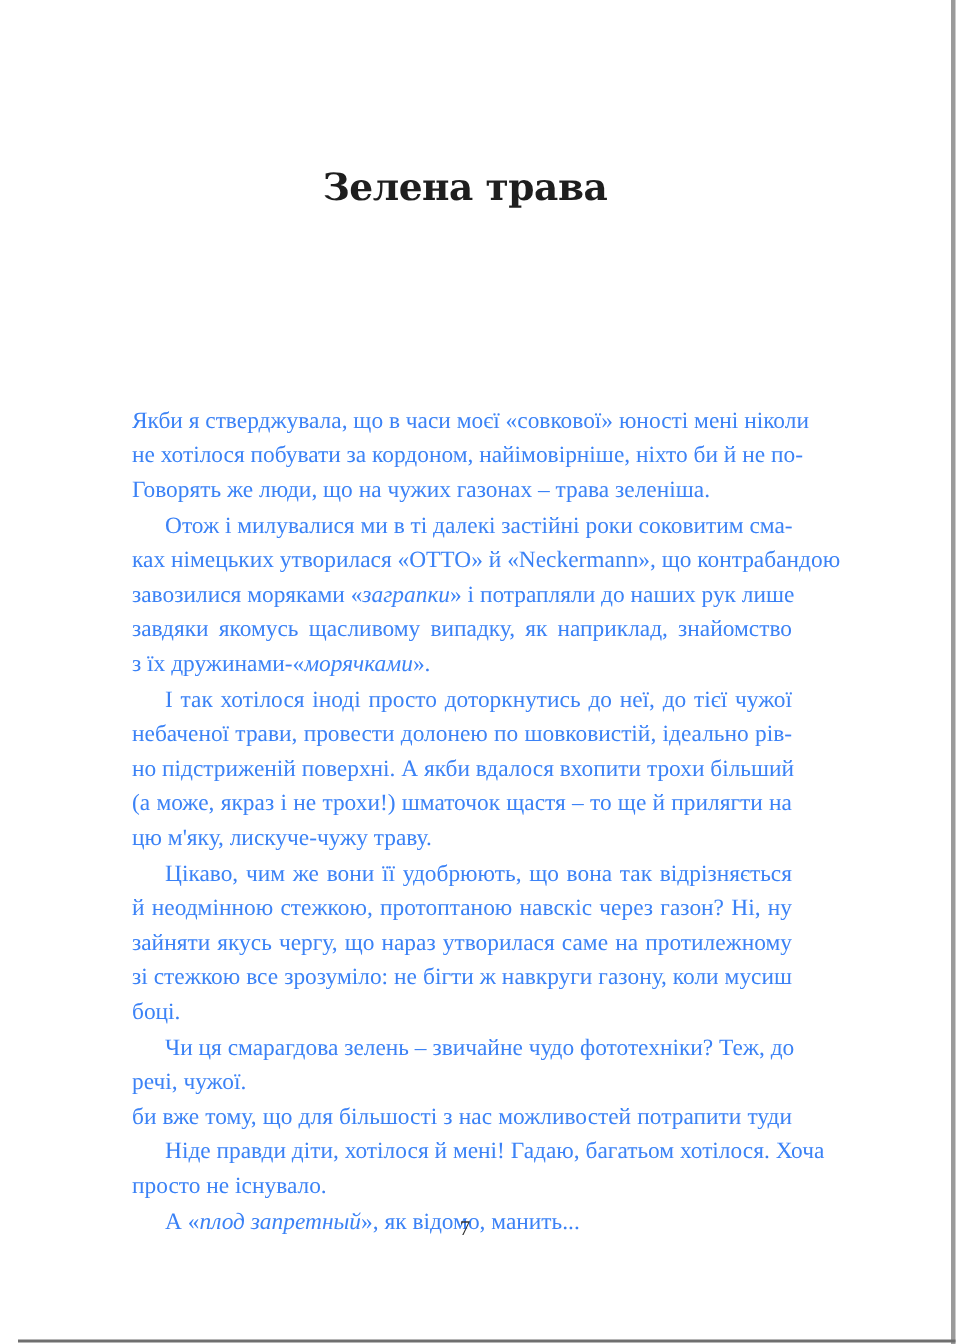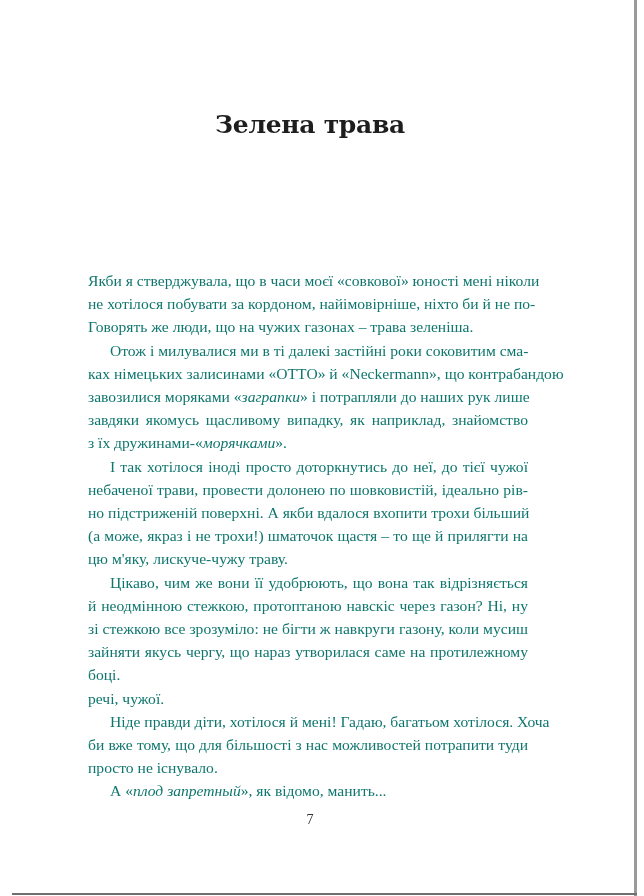--- a/index.html
+++ b/index.html
@@ -53,21 +53,21 @@
       margin: 0;
     }
     .body-text {
       position: absolute;
       left: 88px;
       top: 269px;
       width: 440px;
       font-family: "Liberation Serif", "DejaVu Serif", serif;
       font-size: 15.6px;
       line-height: 23.2px;
-      color: #0f766e;
+      color: #3b82f6;
     }
     .para {
       margin: 0;
       text-align: justify;
       text-align-last: left;
       hyphens: manual;
     }
     .para .line {
       display: block;
       text-align: justify;
@@ -104,49 +104,50 @@
   <div class="body-text">
 
     <p class="para">
       <span class="line">Якби я стверджувала, що в часи моєї «совкової» юності мені ніколи</span>
       <span class="line">не хотілося побувати за кордоном, найімовірніше, ніхто би й не по-</span>
       <span class="line last">Говорять же люди, що на чужих газонах – трава зеленіша.</span>
     </p>
 
     <p class="para">
       <span class="line indent">Отож і милувалися ми в ті далекі застійні роки соковитим сма-</span>
-      <span class="line">ках німецьких залисинами «ОТТО» й «Neckermann», що контрабандою</span>
+      <span class="line">ках німецьких утворилася «ОТТО» й «Neckermann», що контрабандою</span>
       <span class="line"><span>завозилися моряками «</span><em>заграпки</em><span>» і потрапляли до наших рук лише</span></span>
       <span class="line">завдяки якомусь щасливому випадку, як наприклад, знайомство</span>
       <span class="line last"><span>з їх дружинами-«</span><em>морячками</em><span>».</span></span>
     </p>
 
     <p class="para">
       <span class="line indent">І так хотілося іноді просто доторкнутись до неї, до тієї чужої</span>
       <span class="line">небаченої трави, провести долонею по шовковистій, ідеально рів-</span>
       <span class="line">но підстриженій поверхні. А якби вдалося вхопити трохи більший</span>
       <span class="line">(а може, якраз і не трохи!) шматочок щастя – то ще й прилягти на</span>
       <span class="line last">цю м'яку, лискуче-чужу траву.</span>
     </p>
 
     <p class="para">
       <span class="line indent">Цікаво, чим же вони її удобрюють, що вона так відрізняється</span>
       <span class="line">й неодмінною стежкою, протоптаною навскіс через газон? Ні, ну</span>
+      <span class="line">зайняти якусь чергу, що нараз утворилася саме на протилежному</span>
       <span class="line">зі стежкою все зрозуміло: не бігти ж навкруги газону, коли мусиш</span>
-      <span class="line">зайняти якусь чергу, що нараз утворилася саме на протилежному</span>
       <span class="line last">боці.</span>
     </p>
 
     <p class="para">
+      <span class="line indent">Чи ця смарагдова зелень – звичайне чудо фототехніки? Теж, до</span>
       <span class="line last">речі, чужої.</span>
     </p>
 
     <p class="para">
+      <span class="line">би вже тому, що для більшості з нас можливостей потрапити туди</span>
       <span class="line indent">Ніде правди діти, хотілося й мені! Гадаю, багатьом хотілося. Хоча</span>
-      <span class="line">би вже тому, що для більшості з нас можливостей потрапити туди</span>
       <span class="line last">просто не існувало.</span>
     </p>
 
     <p class="para">
       <span class="line indent last"><span>А «</span><em>плод запретный</em><span>», як відомо, манить...</span></span>
     </p>
 
   </div>
 
   <div class="page-number">7</div>

